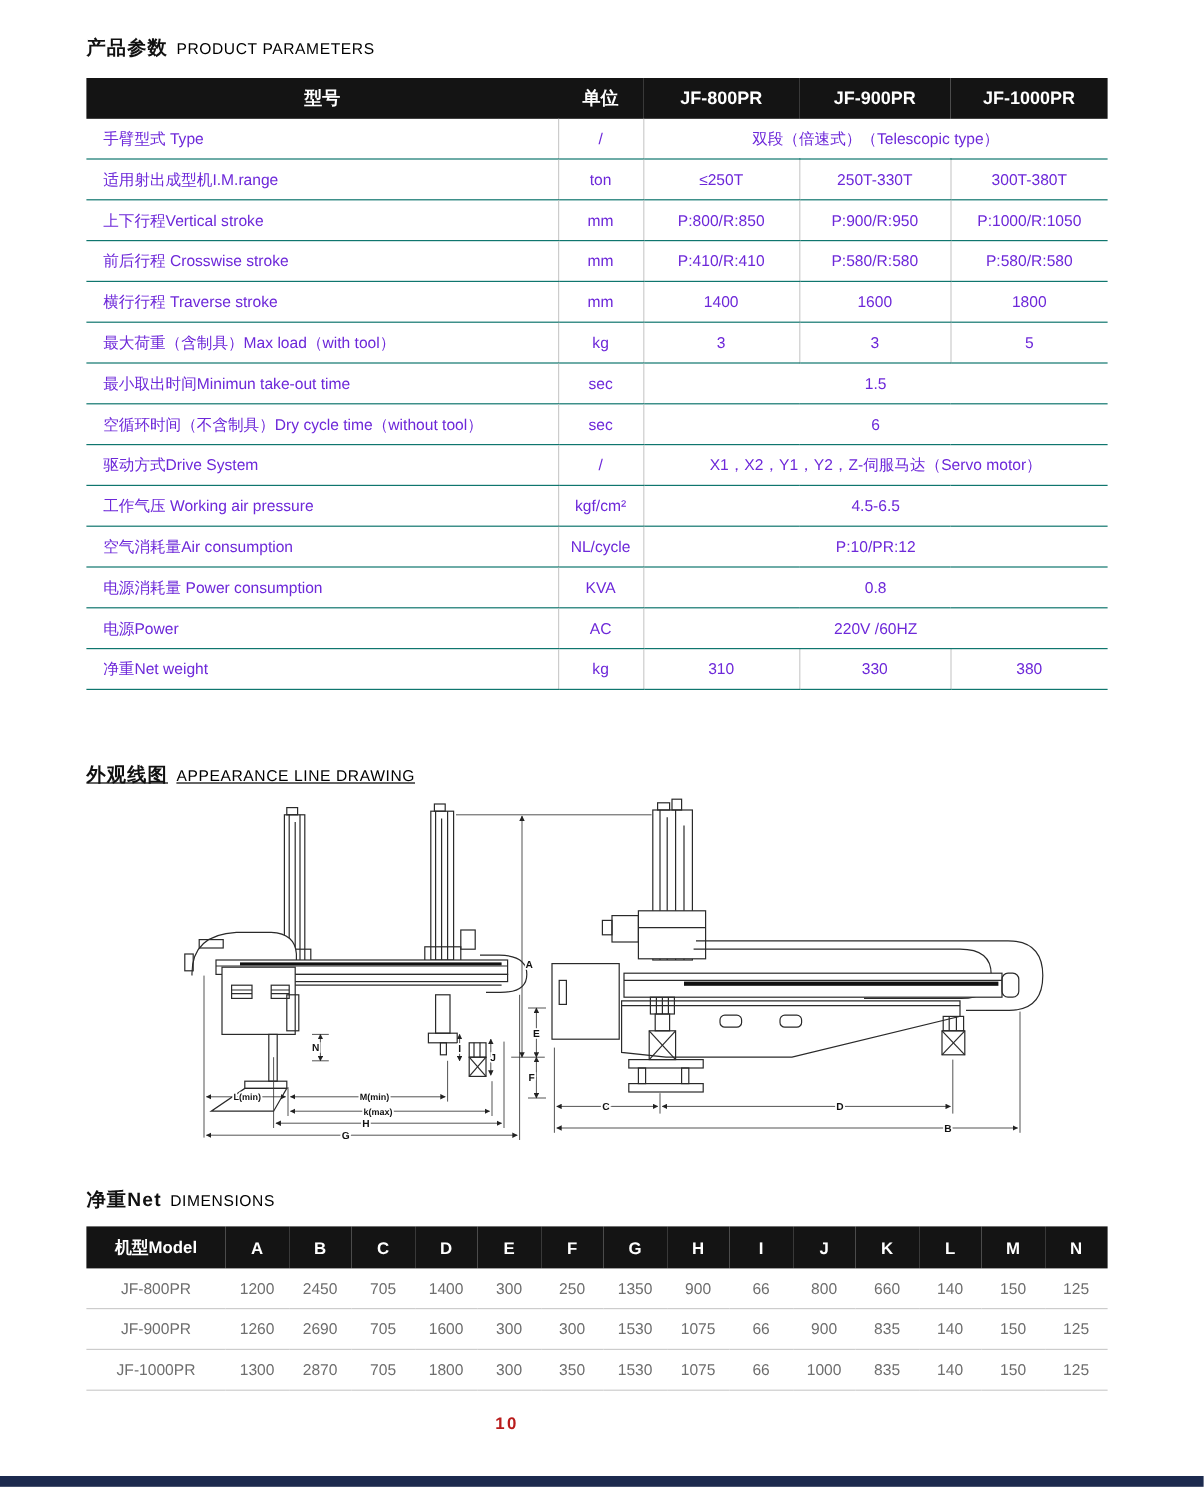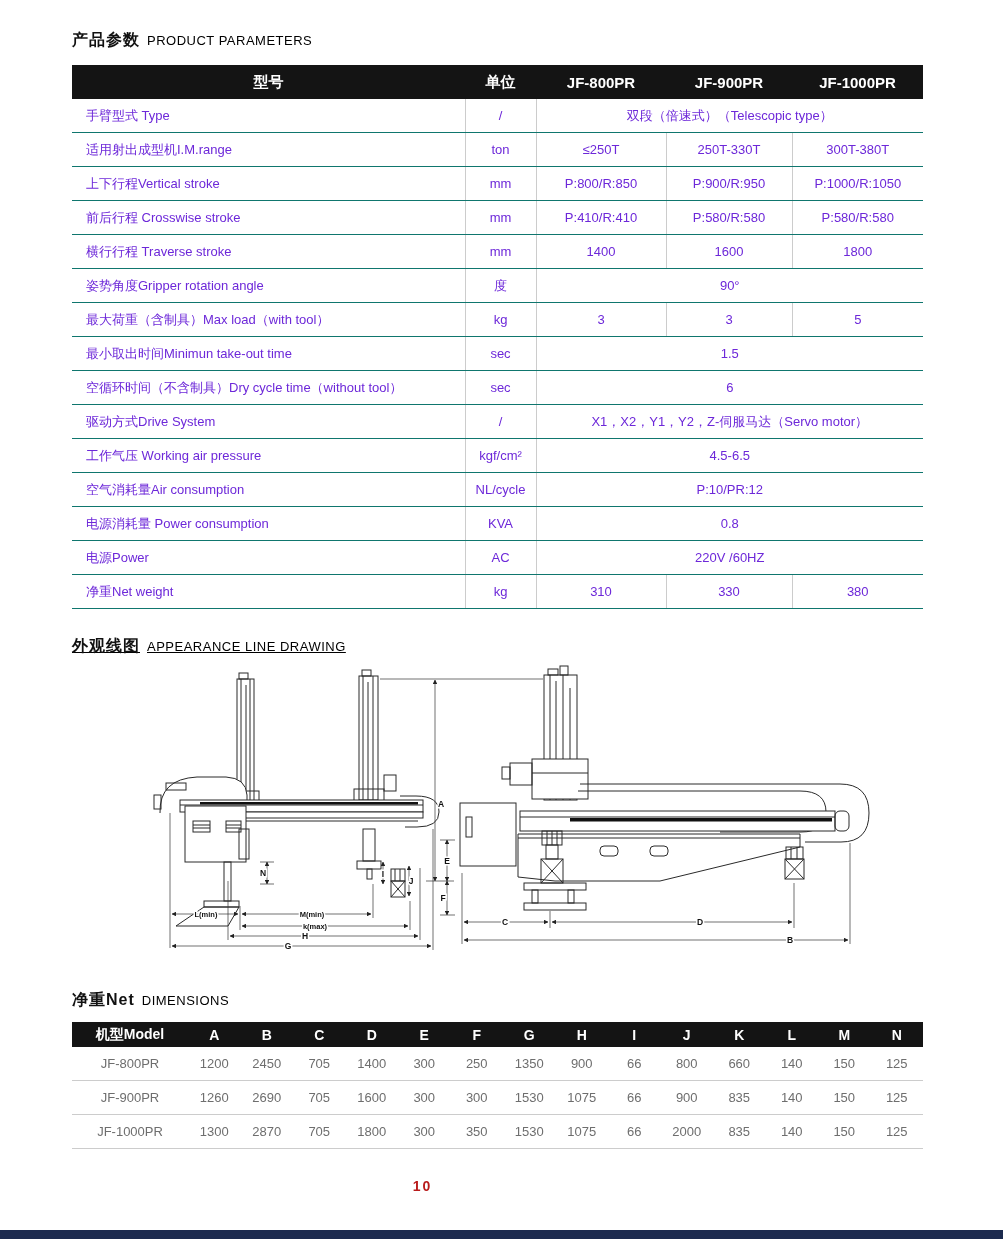--- a/index.html
+++ b/index.html
@@ -9,21 +9,21 @@
   .sec-title .en{font-size:13px;color:#000000;margin-left:7px;letter-spacing:.5px;}
   table{border-collapse:collapse;table-layout:fixed;position:absolute;left:72px;}
   table.params{top:65px;width:851px;}
   table.params th{background:#141414;color:#fff;font-size:15px;font-weight:bold;height:34px;padding:0;text-align:center;}
   table.params td{height:33px;font-size:13px;color:#6d28d9;text-align:center;border-bottom:1px solid #0f766e;padding:0;overflow:hidden;white-space:nowrap;}
   table.params td.lbl{text-align:left;padding-left:14px;border-right:1px solid #ccc;}
   table.params td.unit{border-right:1px solid #ccc;}
   table.params td.v{border-right:1px solid #ccc;}
   table.params td.last{border-right:none;margin-top:24px;}
   table.dims{top:1022px;width:851px;}
-  table.dims th{background:#141414;color:#fff;font-size:14px;font-weight:bold;height:25px;padding:0;}
+  table.dims th{background:#141414;color:#fff;font-size:14px;font-weight:bold;height:35px;padding:0;}
   table.dims td{height:33px;font-size:13px;color:#6e6e6e;text-align:center;border-bottom:1px solid #ccc;padding:0;white-space:nowrap;}
   .drawing{position:absolute;left:100px;top:663px;}
   .page-num{position:absolute;left:0;top:1178px;width:845px;text-align:center;font-size:14px;font-weight:bold;color:#b91c1c;letter-spacing:2px;}
   .footer-bar{position:absolute;left:0;bottom:0;width:1003px;height:9px;}
   svg text{font-family:"Liberation Sans","DejaVu Sans",sans-serif;font-weight:bold;fill:#111;paint-order:stroke;stroke:#fff;stroke-width:3px;}
 </style>
 </head>
 <body>
 
 <div class="sec-title" style="top:30px;">
@@ -71,25 +71,20 @@
     <td class="v">P:410/R:410</td>
     <td class="v">P:580/R:580</td>
     <td class="last">P:580/R:580</td>
   </tr>
   <tr>
     <td class="lbl">横行行程 Traverse stroke</td>
     <td class="unit">mm</td>
     <td class="v">1400</td>
     <td class="v">1600</td>
     <td class="last">1800</td>
-  </tr>
-  <tr>
-    <td class="lbl">姿势角度Gripper rotation angle</td>
-    <td class="unit">度</td>
-    <td class="last" colspan="3">90°</td>
   </tr>
   <tr>
     <td class="lbl">最大荷重（含制具）Max load（with tool）</td>
     <td class="unit">kg</td>
     <td class="v">3</td>
     <td class="v">3</td>
     <td class="last">5</td>
   </tr>
   <tr>
     <td class="lbl">最小取出时间Minimun take-out time</td>
@@ -362,21 +357,21 @@
     <td>JF-1000PR</td>
     <td>1300</td>
     <td>2870</td>
     <td>705</td>
     <td>1800</td>
     <td>300</td>
     <td>350</td>
     <td>1530</td>
     <td>1075</td>
     <td>66</td>
-    <td>2000</td>
+    <td>1000</td>
     <td>835</td>
     <td>140</td>
     <td>150</td>
     <td>125</td>
   </tr>
 </tbody>
   </table>
 
 <div class="page-num">10</div>
 

